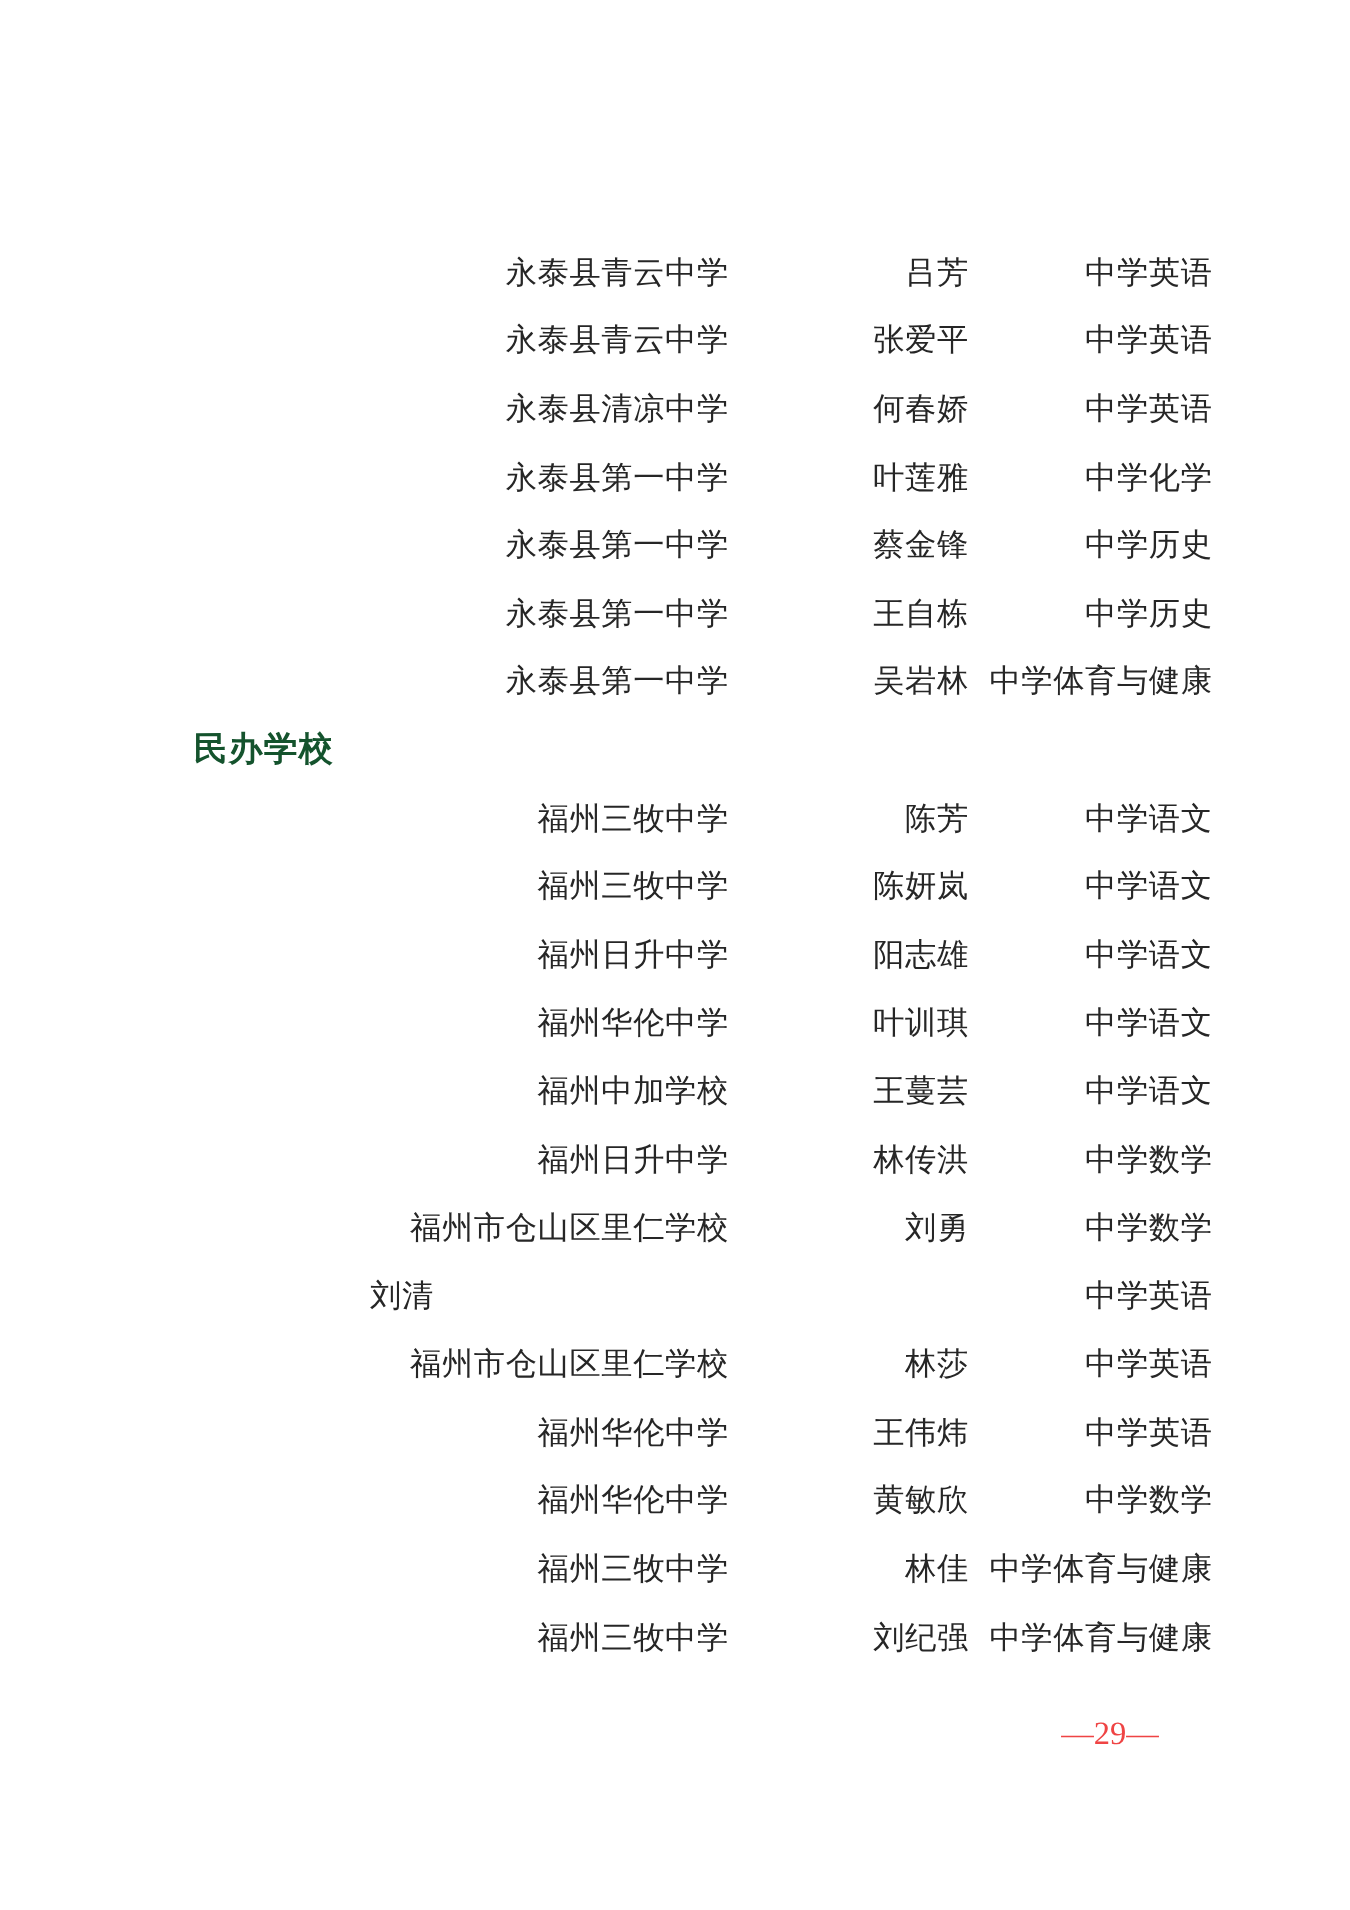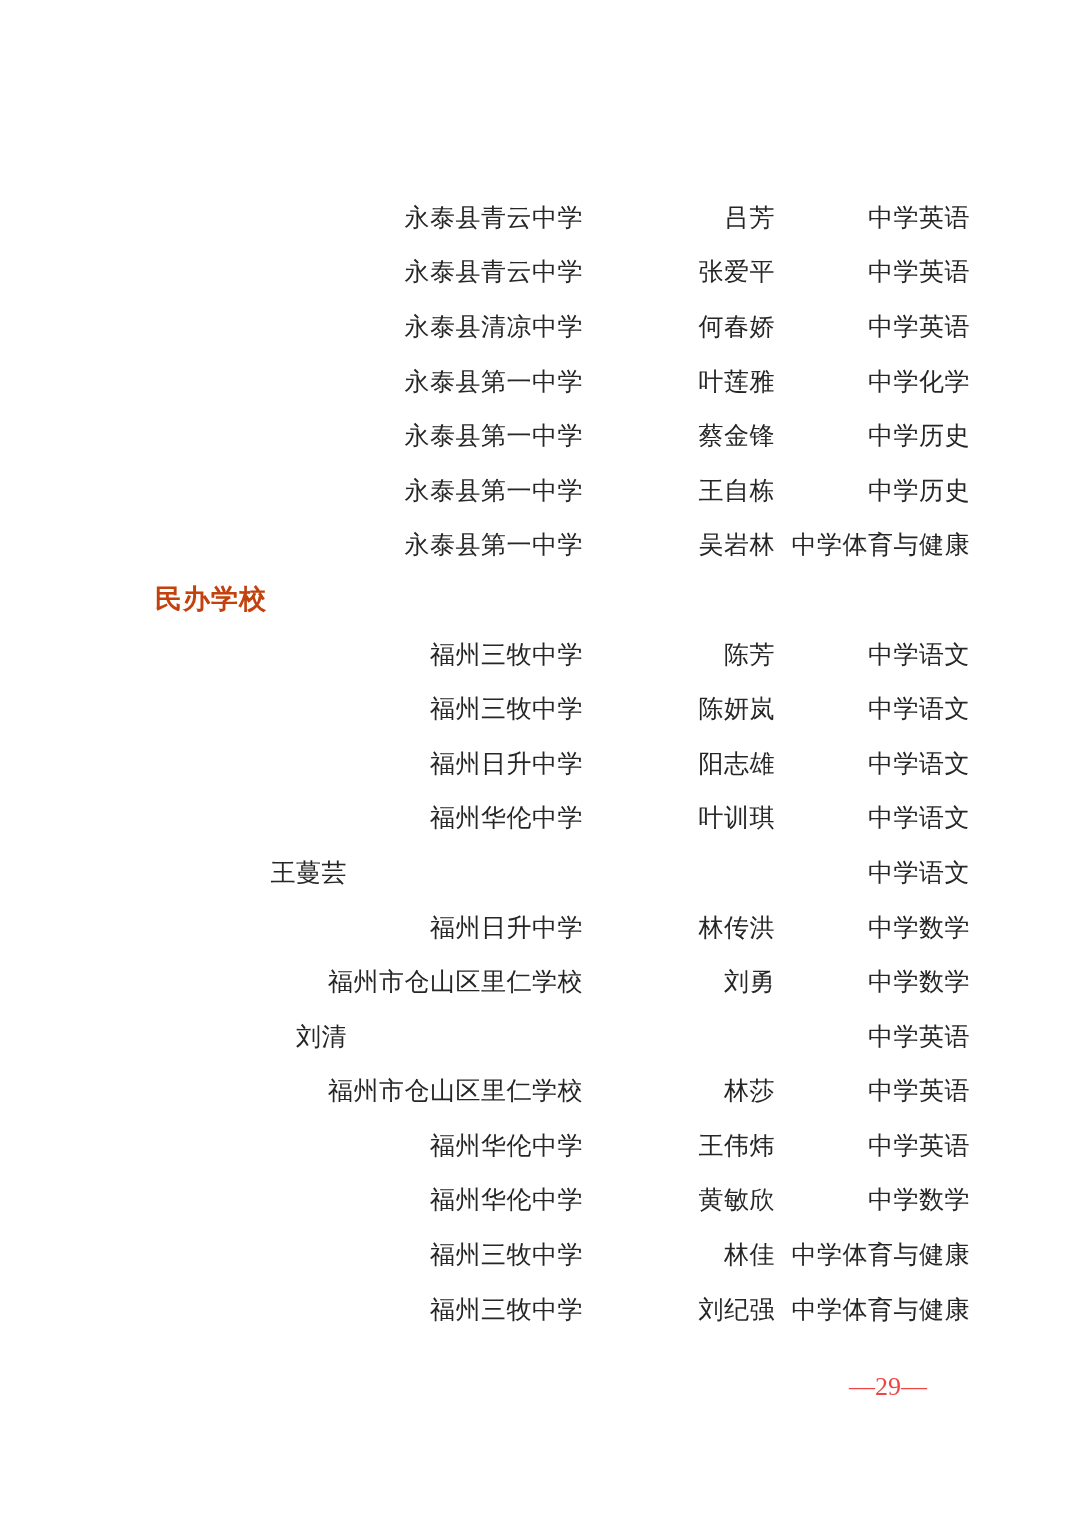--- a/index.html
+++ b/index.html
@@ -37,21 +37,21 @@
   }
   .cell { display: inline-block; }
   .cell.school { width: 428px; flex: 0 0 428px; }
   .cell.person { width: 192px; flex: 0 0 192px; }
   .cell.subject { flex: 1 1 auto; }
   .row.header-row .section-label {
     font-family: "Liberation Sans", sans-serif;
     font-weight: 700;
     font-size: 27px;
     letter-spacing: 1px;
-    color: #c2410c;
+    color: #14532d;
   }
   .page-number {
     position: absolute;
     left: 849px;
     top: 1372px;
     font-size: 26px;
     letter-spacing: 0px;
     color: #ef4444;
     line-height: 30px;
   }
@@ -125,20 +125,21 @@
     <span class="cell subject">中学语文</span>
   </div>
 
   <div class="row">
     <span class="cell school">福州华伦中学</span>
     <span class="cell person">叶训琪</span>
     <span class="cell subject">中学语文</span>
   </div>
 
   <div class="row">
+    <span class="cell school">福州中加学校</span>
     <span class="cell person">王蔓芸</span>
     <span class="cell subject">中学语文</span>
   </div>
 
   <div class="row">
     <span class="cell school">福州日升中学</span>
     <span class="cell person">林传洪</span>
     <span class="cell subject">中学数学</span>
   </div>
 

